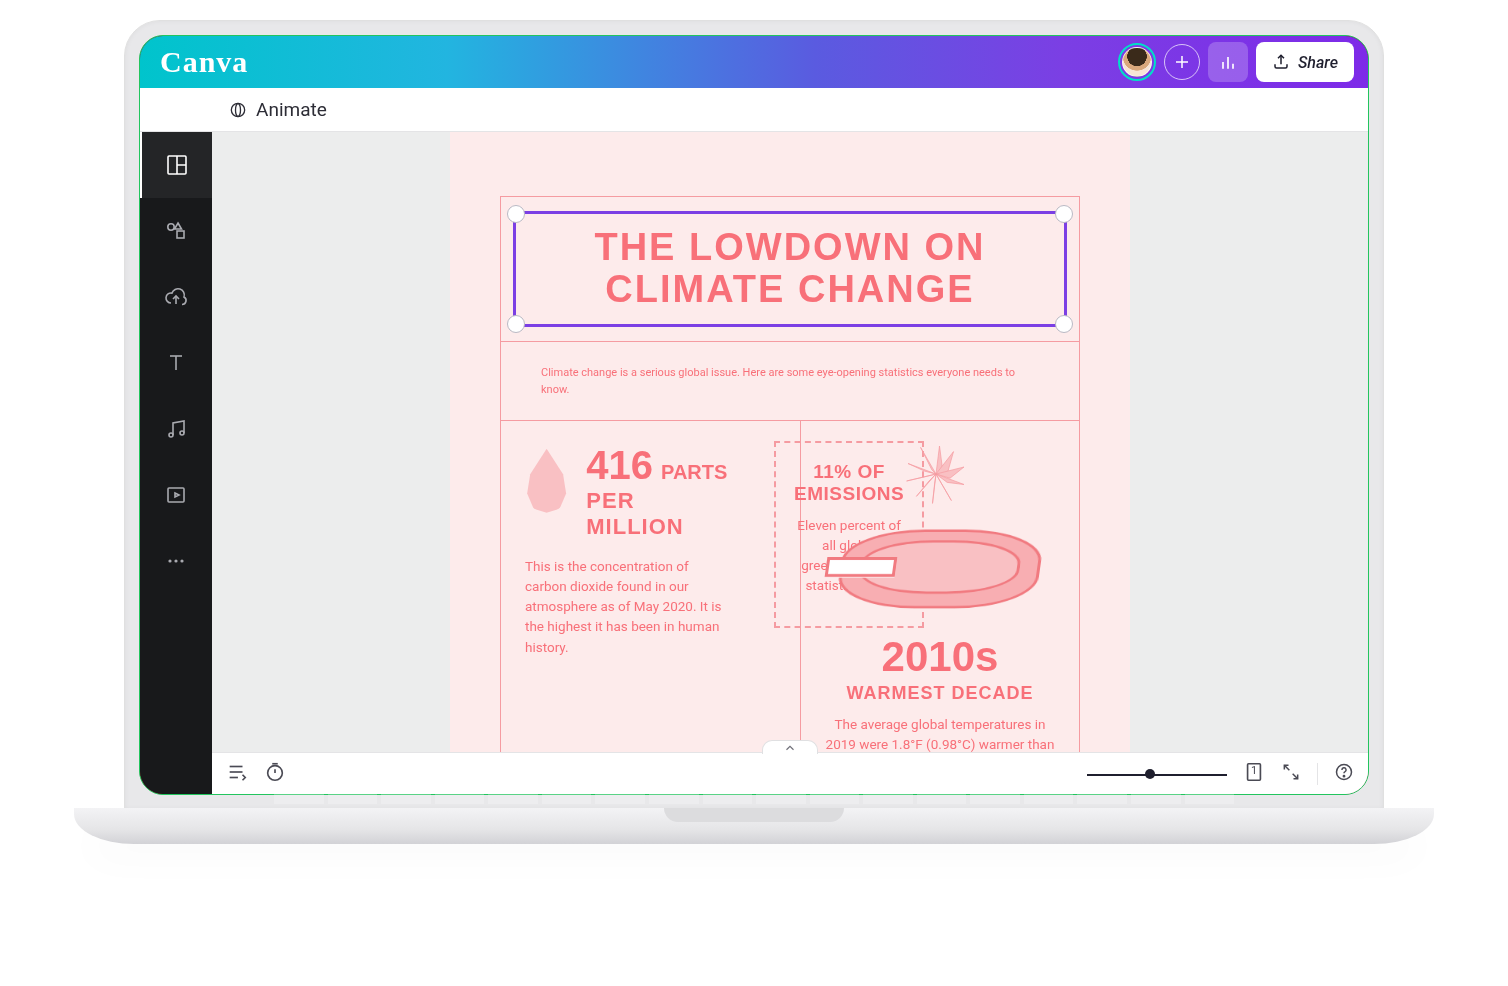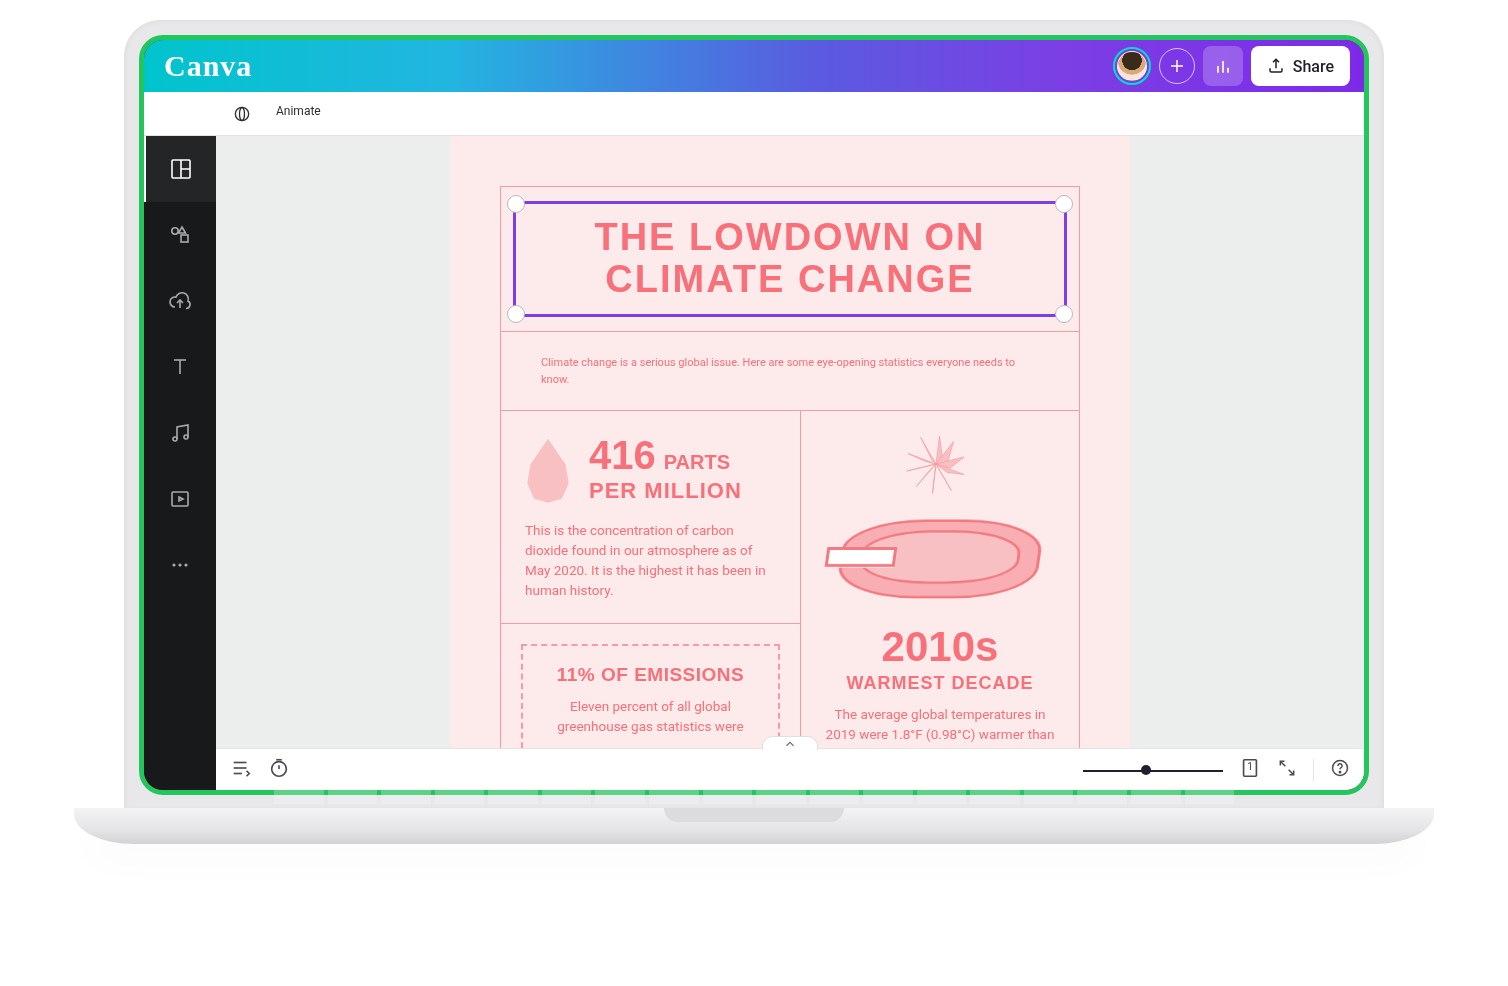--- a/index.html
+++ b/index.html
@@ -25,21 +25,21 @@
     border: 1px solid #e0e0e0;
     box-shadow: inset 0 0 5px rgba(0,0,0,0.05);
   }
   .screen-inner {
     background: #7f1d1d;
     border-radius: 24px;
     overflow: hidden;
     height: 760px;
     display: flex;
     flex-direction: column;
-    border: 5px solid #22c55e;
+    border: 1px solid #22c55e;
   }
   .laptop-base {
     width: 1360px;
     height: 36px;
     background: linear-gradient(#f3f3f5,#e5e5e7 60%,#d2d2d6);
     border-radius: 0 0 60px 60px / 0 0 30px 30px;
     margin-top: -2px;
     position: relative;
     box-shadow: 0 20px 40px -15px rgba(0,0,0,0.1);
   }
@@ -113,35 +113,36 @@
     background: #fff;
     color: #1f1f2e;
     display:flex; align-items:center;
     gap:8px;
     padding: 0 16px;
     height:40px;
     border-radius:8px;
     font-size:16px;
     font-weight:500;
     cursor:pointer;
+    font-style:italic;
   }
 
   
   .toolbar {
     height: 44px;
     background:#fff;
     border-bottom:1px solid #e4e4e6;
     display:flex;
     align-items:center;
     padding: 0 16px;
     gap:10px;
   }
   .toolbar .animate {
-    display:flex; gap:24px;
-    font-size:12px; color:#2d2d36;
+    display:flex; align-items:center; gap:8px;
+    font-size:19px; color:#2d2d36;
     cursor:pointer;
   }
 
   
   .main {
     flex:1;
     display:flex;
     min-height:0;
   }
   .sidebar {
@@ -176,21 +177,21 @@
   }
   .artboard {
     width: 680px;
     background:#fdebeb;
     margin-top:0;
     padding: 48px 0 0 0;
     position:relative;
   }
   .info-frame {
     border:1.5px solid #f59ba1;
-    margin: 2px auto;
+    margin: 16px auto;
     width: 580px;
   }
   .title-row { border-bottom:1.5px solid #f59ba1; padding:30px 10px; position:relative; }
   .headline {
     font-family: Arial Black, Impact, sans-serif;
     font-weight:900;
     color:#f87079;
     font-size:38px;
     letter-spacing:2px;
     text-align:center;
@@ -209,21 +210,21 @@
     padding:22px 40px;
     text-align:left;
     color:#f87079;
     font-size:11px;
     line-height:1.55;
   }
   .grid-row { display:flex; }
   .left-col {
     width: 300px;
     border-right:1.5px solid #f59ba1;
-    display:flex; flex-direction:column;
+    display:flex; flex-direction:row;
   }
   .cell { border-bottom:1.5px solid #f59ba1; padding:22px 24px; }
   .big-num {
     font-family: Arial Black, Impact, sans-serif;
     color:#f87079; font-weight:900;
   }
   .stat-top { display:flex; gap:18px; align-items:flex-start;}
   .drop {
     width:46px; height:64px;
     background:#f9c0c3;

